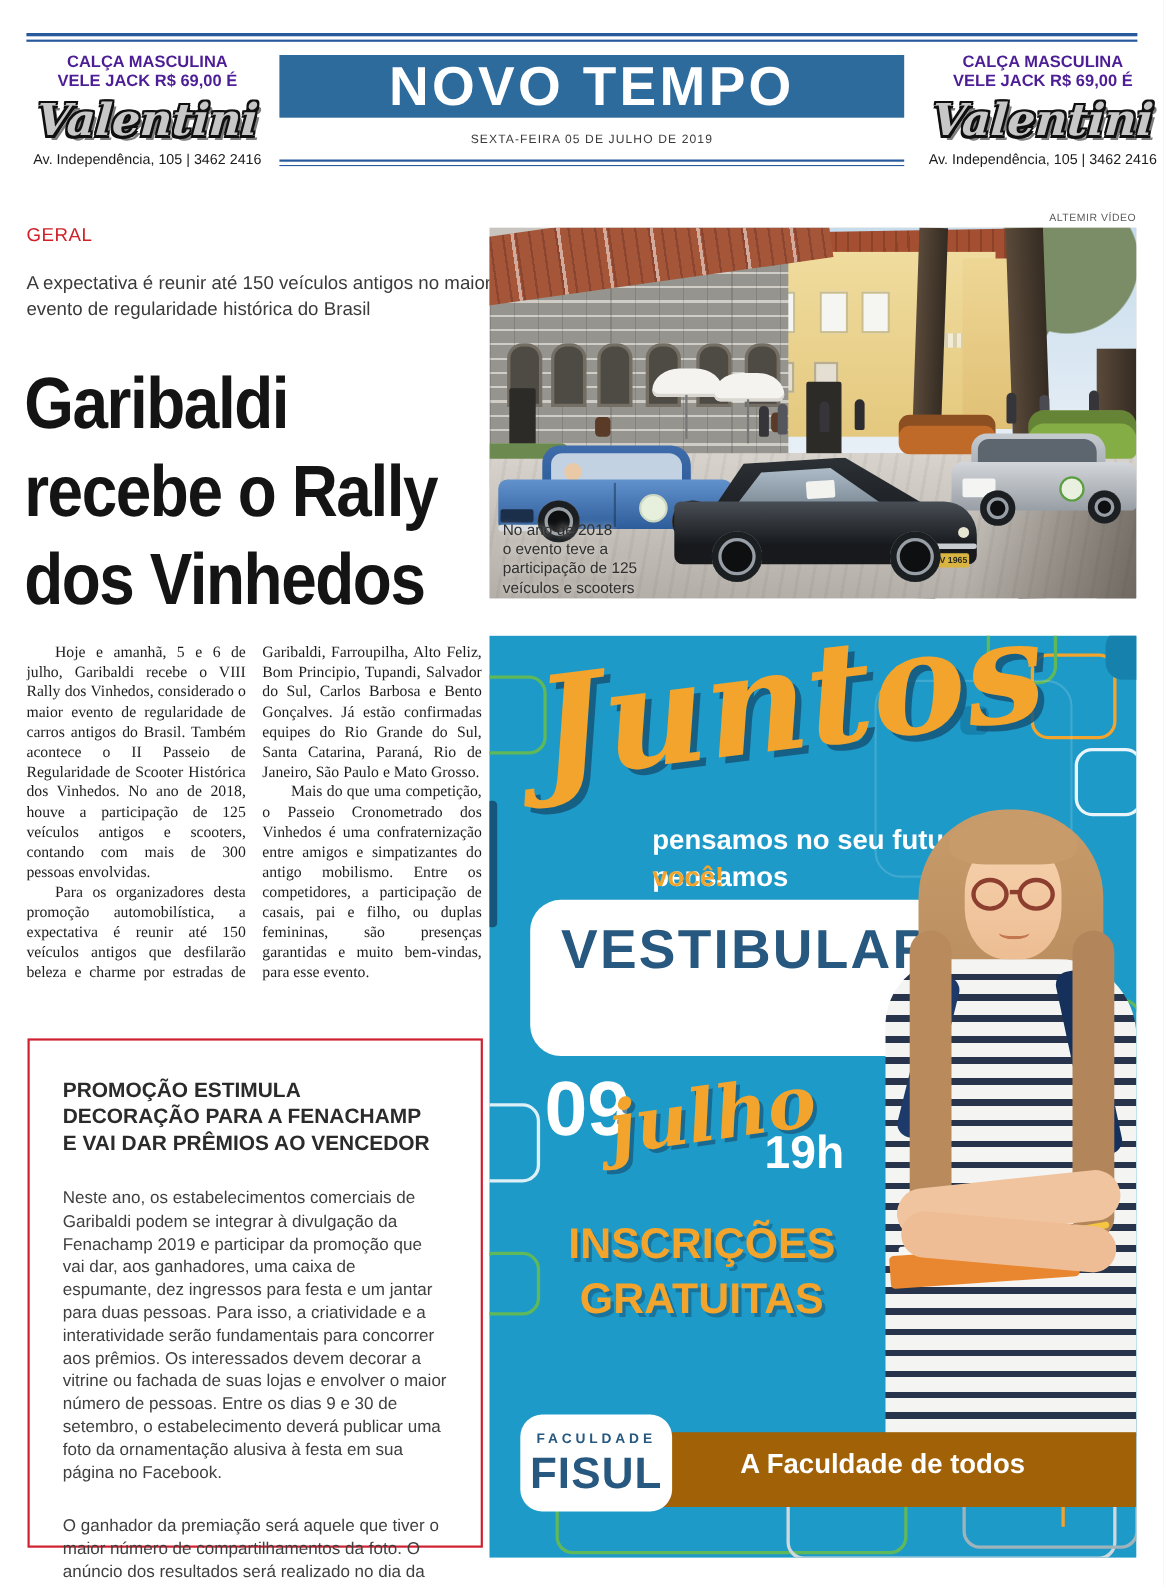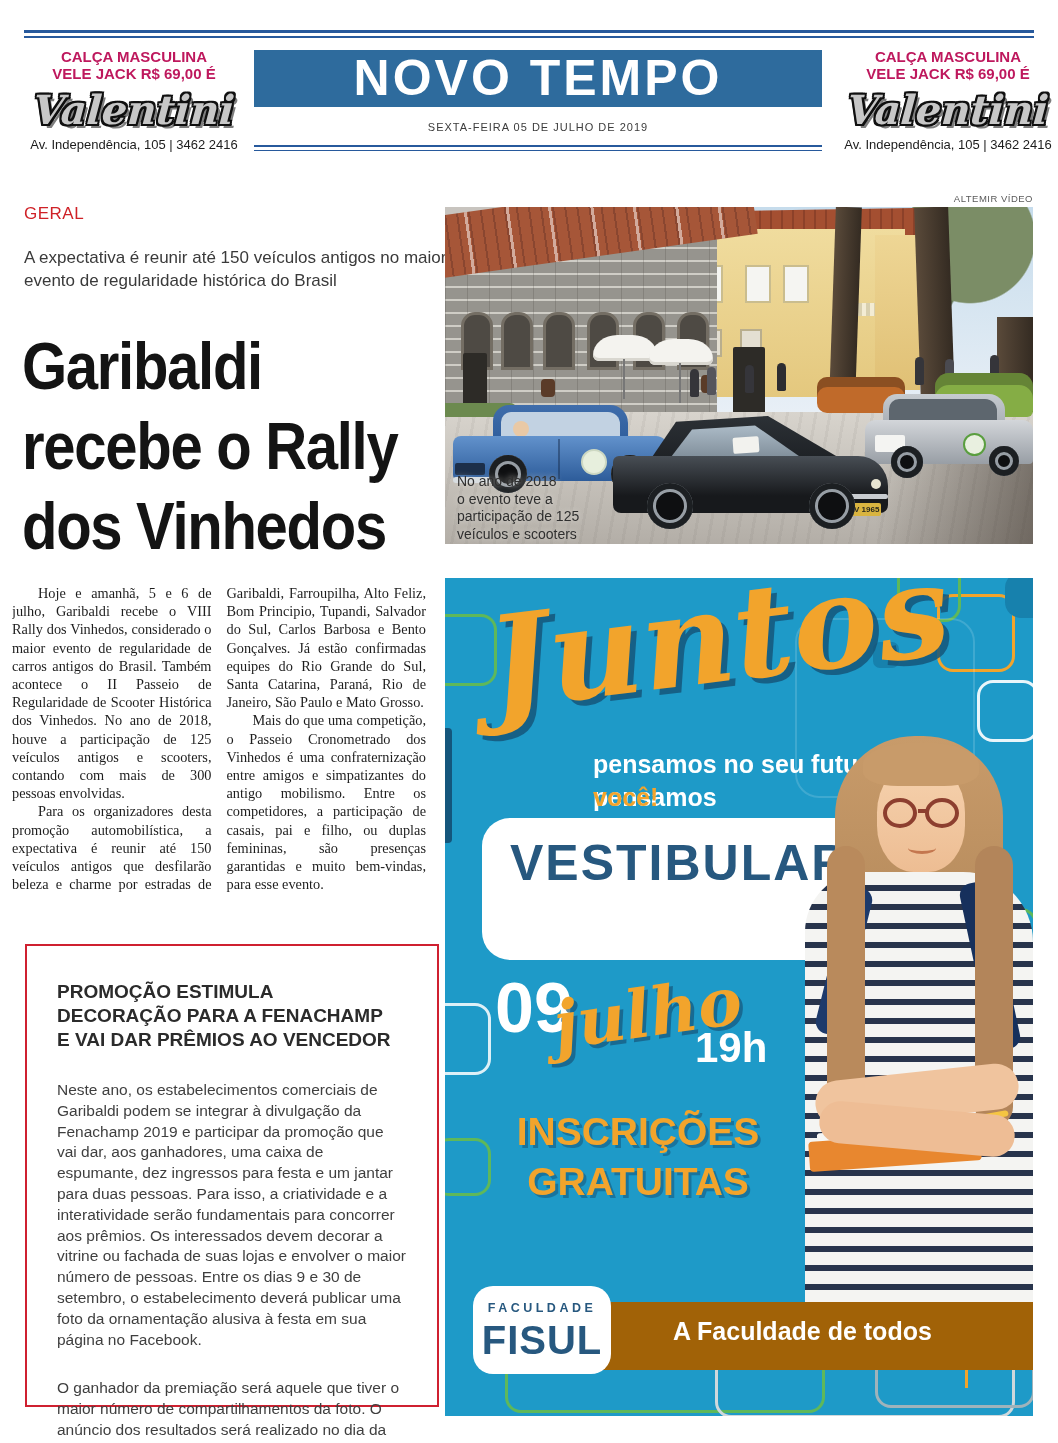--- a/index.html
+++ b/index.html
@@ -4,39 +4,39 @@
 <style>
   html,body{margin:0;padding:0;background:#e9e9e9;}
   .page{position:relative;width:1058px;height:1443px;background:#ffffff;margin:0 auto;
         font-family:"Liberation Sans",sans-serif;overflow:hidden;}
   .abs{position:absolute;}
 
   
   .rule-top{left:24px;top:30px;width:1010px;height:3px;border-top:3px solid #27599c;border-bottom:2px solid #27599c;}
   .ad-val{top:48px;width:216px;text-align:center;}
   .ad-val.left{left:26px;} .ad-val.right{left:840px;}
-  .val-promo{font-size:15px;line-height:17px;font-weight:bold;color:#be185d;}
+  .val-promo{font-size:15px;line-height:17px;font-weight:bold;color:#4c1d95;}
   .val-logo{margin-top:5px;font-family:"DejaVu Serif",serif;font-style:italic;font-weight:bold;
             font-size:40px;line-height:46px;color:#c7c7c7;transform:skewX(-4deg);
             text-shadow:2px 2px 0 #101010,-2px -2px 0 #101010,2px -2px 0 #101010,-2px 2px 0 #101010,
                         0 2px 0 #101010,2px 0 0 #101010,0 -2px 0 #101010,-2px 0 0 #101010,4px 4px 0 #7e7e7e;}
   .val-addr{margin-top:4px;font-size:13px;color:#1c1c1c;}
   .masthead{left:254px;top:50px;width:568px;}
   .mast-band{height:57px;background:#2e6b9d;color:#fff;text-align:center;
              font-size:50px;font-weight:bold;letter-spacing:3px;line-height:57px;}
   .mast-date{margin-top:14px;text-align:center;font-size:11px;letter-spacing:1px;color:#3b3b3b;}
   .rule-center{margin-top:12px;height:3px;border-top:2.5px solid #27599c;border-bottom:1.5px solid #27599c;}
 
   
   .section-label{left:24px;top:204px;font-size:17px;letter-spacing:.5px;color:#cf2127;}
   .deck{left:24px;top:247px;width:424px;font-size:17px;line-height:22.5px;color:#3a3a3a;}
   .headline{left:22px;top:326px;width:470px;color:#141414;}
   .headline div{font-size:66px;line-height:80px;font-weight:bold;letter-spacing:-1.5px;
                 transform:scaleX(.88);transform-origin:left;white-space:nowrap;}
-  .columns{left:12px;top:584px;width:414px;height:346px;overflow:hidden;
+  .columns{left:24px;top:584px;width:414px;height:346px;overflow:hidden;
            column-count:2;column-gap:15px;font-family:"Liberation Serif",serif;
            font-size:14.3px;line-height:18.2px;text-align:justify;color:#1d1d1d;}
   .columns p{margin:0;text-indent:26px;}
 
   .promo-box{left:25px;top:944px;width:414px;height:463px;border:2px solid #cf2030;
              box-sizing:border-box;padding:34px 30px 0 30px;}
   .promo-title{width:335px;font-size:19px;line-height:24px;font-weight:bold;color:#2b2b2b;}
   .promo-box p{margin:28px 0 0;font-size:15.5px;line-height:20.8px;color:#3f3f3f;}
 
   

